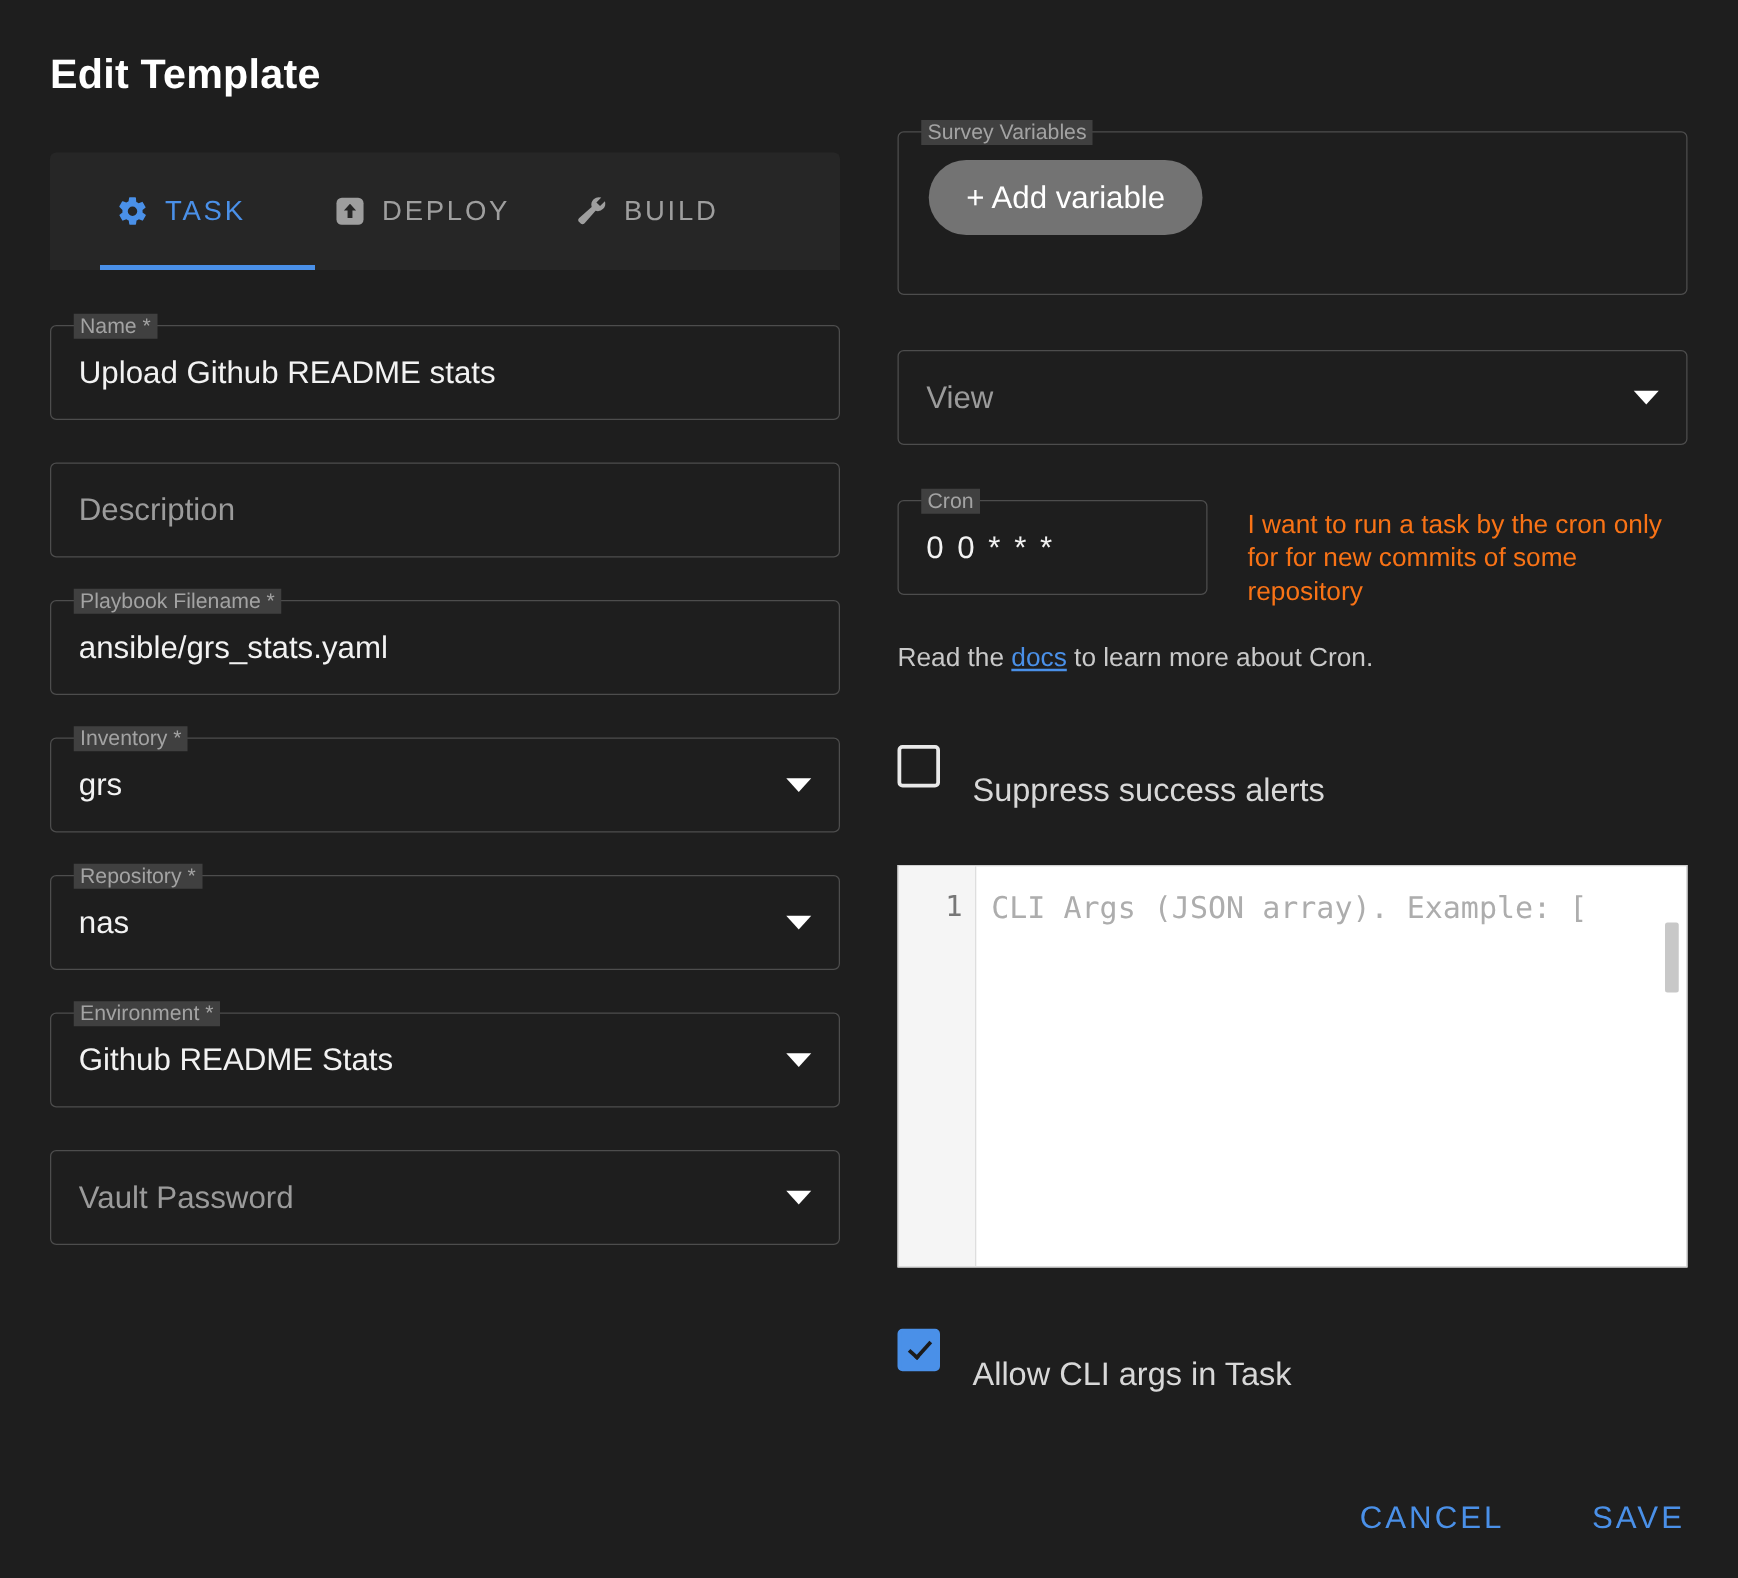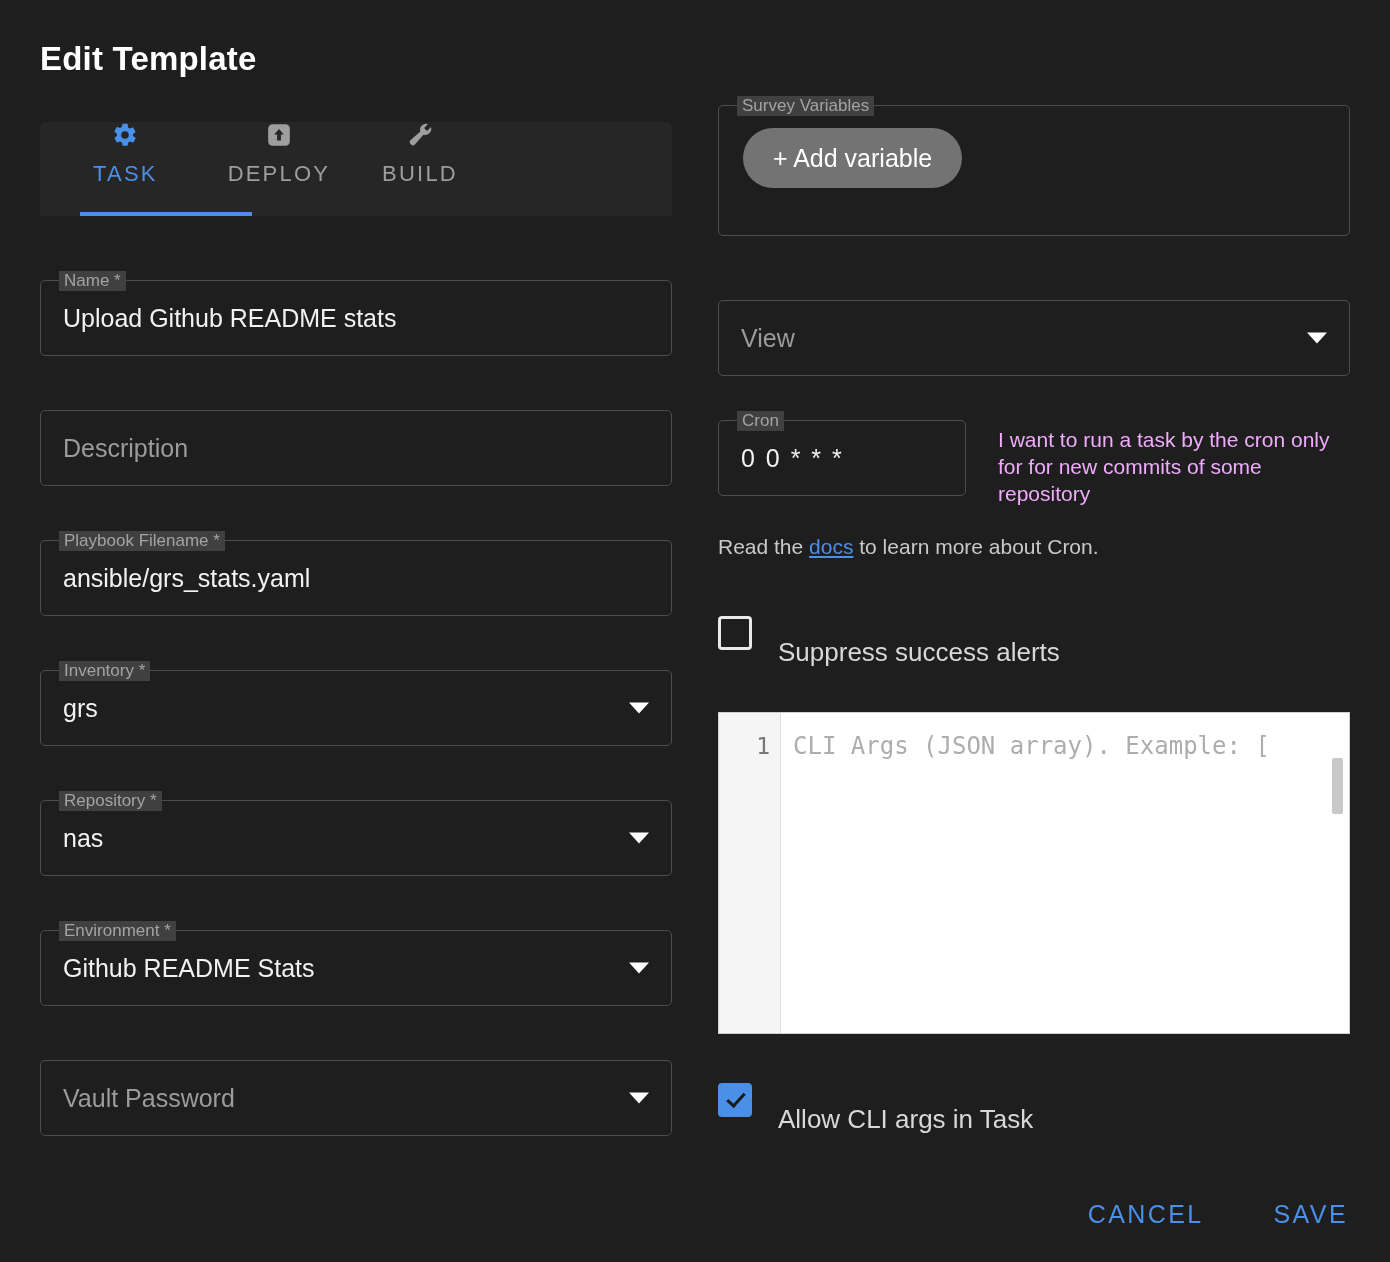--- a/index.html
+++ b/index.html
@@ -52,21 +52,20 @@
     padding-left: 0;
   }
   .tab {
     display: flex;
     align-items: center;
     gap: 13px;
     height: 100%;
     padding: 0 26px;
     cursor: pointer;
     user-select: none;
-    flex-direction: column;
   }
   .tab:first-child { padding-left: 53px; padding-right: 44px; }
   .tab-label {
     font-size: 22px;
     letter-spacing: 2.2px;
     color: #9e9e9e;
   }
   .tab.active .tab-label { color: #4a90e8; }
   .tab-underline {
     position: absolute;
@@ -82,21 +81,20 @@
   .field {
     position: relative;
     border: 1px solid #4d4d4d;
     border-radius: 5px;
     height: 76px;
     display: flex;
     align-items: center;
     box-sizing: border-box;
     padding: 0 22px;
     background: transparent;
-    margin-top: 20px;
   }
   .field.legended { border-top-color: #4d4d4d; }
   .field-legend {
     position: absolute;
     top: -10px;
     left: 18px;
     padding: 0 5px;
     background: #404040;
     font-size: 17px;
     color: #a3a3a3;
@@ -170,21 +168,21 @@
     flex: none;
   }
   .cron-value {
     font-size: 25px;
     color: #f2f2f2;
     letter-spacing: 2px;
   }
   .cron-hint {
     font-size: 21px;
     line-height: 27px;
-    color: #f0abfc;
+    color: #f97316;
     cursor: pointer;
     max-width: 348px;
     padding-top: 6px;
   }
   .docs-line {
     margin-top: 28px;
     font-size: 21px;
     color: #c9c9c9;
   }
   .docs-link {

